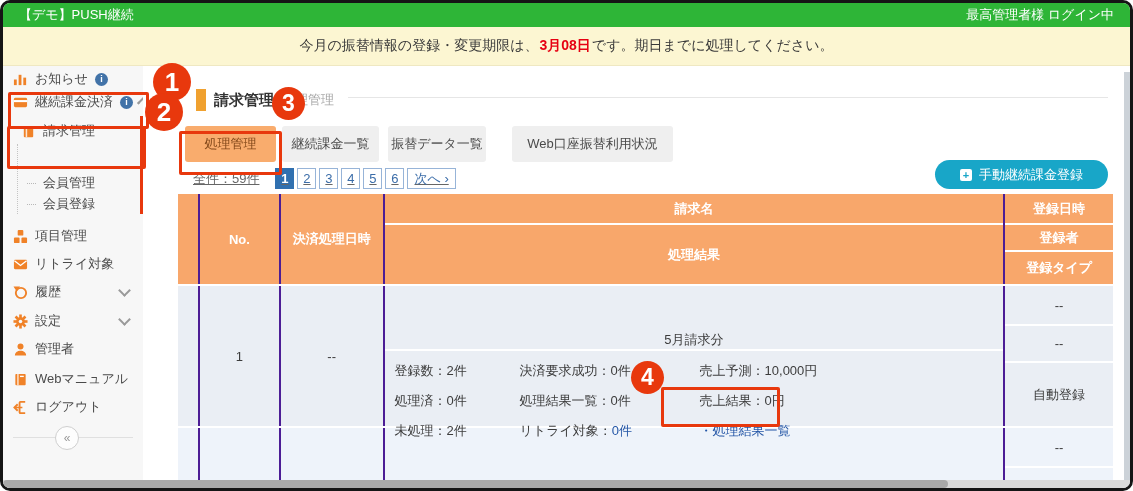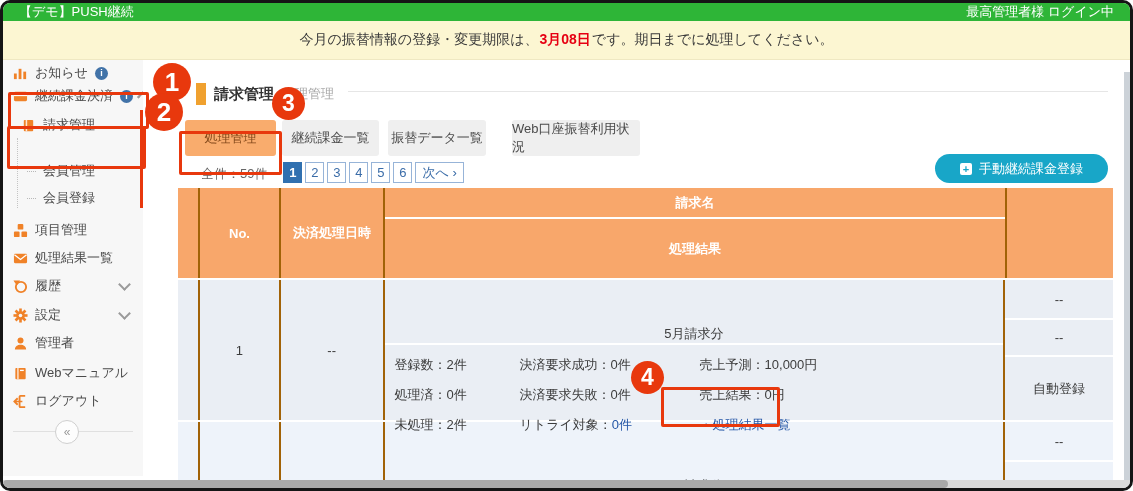--- a/index.html
+++ b/index.html
@@ -1,20 +1,20 @@
 <!DOCTYPE html>
 <html><head>
 <meta charset="utf-8">
 <style>
   html,body{margin:0;padding:0;background:#fff;}
   .frame{position:relative;width:1133px;height:491px;box-sizing:border-box;
     border:3px solid #151515;border-radius:10px;overflow:hidden;background:#fff;
     font-family:"Liberation Sans","DejaVu Sans",sans-serif;}
   
-  .topbar{height:18px;background:#2eb537;color:#fff;display:flex;align-items:center;
+  .topbar{height:24px;background:#2eb537;color:#fff;display:flex;align-items:center;
     justify-content:space-between;padding:0 16px;font-size:13px;}
   
   .banner{height:38px;background:#fcf6d2;border-bottom:1px solid #efe8c2;display:flex;
     align-items:center;justify-content:center;font-size:14px;color:#3a3a3a;}
   .banner .deadline{color:#e60012;font-weight:bold;margin:0 1px;}
   
   .body{display:flex;height:416px;position:relative;}
   .sidebar{width:140px;background:#f7f7f7;position:relative;flex-shrink:0;font-size:13px;color:#4a4a4a;}
   .side-item{position:absolute;left:0;width:140px;height:24px;display:flex;align-items:center;
     gap:7px;padding-left:10px;box-sizing:border-box;cursor:pointer;}
@@ -36,36 +36,36 @@
   .main{flex:1;position:relative;background:#fff;}
   .title-row{position:absolute;left:53px;top:23px;display:flex;align-items:center;gap:8px;}
   .title-sq{width:10px;height:22px;background:#f0a12f;}
   .ptitle{font-size:15px;font-weight:bold;color:#333;}
   .psub{font-size:13px;color:#a8a8a8;}
   .title-line{position:absolute;left:205px;right:22px;top:31px;border-top:1px solid #e6e6e6;}
   .tab{position:absolute;top:60px;height:36px;box-sizing:border-box;border-radius:3px;
     background:#efefef;color:#4a4a4a;font-size:13px;display:flex;align-items:center;
     justify-content:center;cursor:pointer;}
   .tab.active{background:#f9ac6d;color:#84491a;}
-  .pag{position:absolute;left:58px;top:102px;display:flex;align-items:flex-end;font-size:13px;color:#666;}
+  .pag{position:absolute;left:50px;top:102px;display:flex;align-items:center;font-size:13px;color:#666;text-decoration:underline;}
   .pages{display:flex;gap:3px;margin-left:16px;}
   .pg{min-width:19px;height:21px;box-sizing:border-box;border:1px solid #97b4d8;color:#3a6ca8;
     background:#fff;font-size:13px;display:flex;align-items:center;justify-content:center;
     padding:0 2px;cursor:pointer;}
   .pg.active{background:#3070b0;border-color:#3070b0;color:#fff;font-weight:bold;}
   .manual-btn{position:absolute;left:792px;top:94px;width:173px;height:29px;border-radius:15px;
     background:#18a6c8;color:#fff;font-size:13px;border:none;display:flex;align-items:center;
     justify-content:center;gap:7px;cursor:pointer;}
   .plus-box{width:12px;height:12px;border-radius:2px;background:#fff;color:#18a6c8;
     font-size:11px;font-weight:bold;line-height:12px;text-align:center;}
   
   .tbl{position:absolute;left:35px;top:128px;width:935px;font-size:13px;color:#3c3c3c;}
   .thead{display:flex;background:#f8a76b;color:#fff;font-weight:bold;height:90px;}
   .hc{box-sizing:border-box;display:flex;align-items:center;justify-content:center;}
-  .bdr{border-right:2px solid #a16207;text-align:center;}
+  .bdr{border-right:2px solid #4c1d95;text-align:center;}
   .col0{width:22px;}.colno{width:81px;}.coldt{width:104px;}.colmain{width:620px;}.colreg{width:108px;}
   .vstack{display:flex;flex-direction:column;}
   .hrow{display:flex;align-items:center;justify-content:center;box-sizing:border-box;}
   .trow{display:flex;border-top:2px solid #fff;}
   .row1{background:#eaeef4;height:140px;}
   .row2{background:#eef3fa;height:120px;}
   .cc{box-sizing:border-box;display:flex;align-items:center;justify-content:center;}
   .namerow{height:40px;border-bottom:2px solid #fff;display:flex;align-items:center;justify-content:center;margin-top:45px;}
   .details{display:flex;padding-top:5px;}
   .dcol{display:flex;flex-direction:column;}
@@ -129,21 +129,21 @@
       </div>
 
       <div class="side-item sub" style="top:53px;padding-left:18px">
         <svg class="icon16" viewBox="0 0 16 16">
             <rect x="3" y="2" width="10" height="12" rx="1" fill="#f08228"></rect>
             <rect x="5" y="2" width="1.6" height="12" fill="#fff" opacity="0.8"></rect>
           </svg>
         <span class="lbl">請求管理</span>
       </div>
 
-      <div class="side-item sub" style="top:99px">
+      <div class="side-item sub" style="top:105px">
         <span class="tree"></span>
         <span class="lbl">会員管理</span>
       </div>
 
       <div class="side-item sub" style="top:126px">
         <span class="tree"></span>
         <span class="lbl">会員登録</span>
       </div>
 
       <div class="side-item" style="top:158px">
@@ -155,21 +155,21 @@
             </g>
           </svg>
         <span class="lbl">項目管理</span>
       </div>
 
       <div class="side-item" style="top:186px">
         <svg class="icon16" viewBox="0 0 16 16">
             <rect x="1" y="3" width="14" height="10" rx="1.2" fill="#f08228"></rect>
             <path d="M1.5 4l6.5 5 6.5-5" stroke="#fff" stroke-width="1.4" fill="none"></path>
           </svg>
-        <span class="lbl">処理結果一覧</span>
+        <span class="lbl">リトライ対象</span>
       </div>
 
       <div class="side-item" style="top:214px">
         <svg class="icon16" viewBox="0 0 16 16">
             <circle cx="8.5" cy="8.5" r="5.5" fill="none" stroke="#f08228" stroke-width="2"></circle>
             <polygon points="0.5,1.5 7.5,1.5 4,7" fill="#f08228"></polygon>
           </svg>
         <span class="lbl">履歴</span>
         <span class="chev"></span>
       </div>
@@ -225,21 +225,21 @@
       <div class="title-row">
         <span class="title-sq"></span>
         <span class="ptitle">請求管理</span>
         <span class="psub">処理管理</span>
       </div>
       <div class="title-line"></div>
 
       <div class="tab active" style="left:42px;width:91px">処理管理</div>
       <div class="tab" style="left:139px;width:97px">継続課金一覧</div>
       <div class="tab" style="left:245px;width:98px">振替データ一覧</div>
-      <div class="tab" style="left:369px;width:128px">Web口座振替利用状況</div>
+      <div class="tab" style="left:369px;width:161px">Web口座振替利用状況</div>
 
       <div class="pag">
         <span>全件：59件</span>
         <div class="pages">
           <span class="pg active">1</span>
           <span class="pg">2</span>
           <span class="pg">3</span>
           <span class="pg">4</span>
           <span class="pg">5</span>
           <span class="pg">6</span>
@@ -253,38 +253,43 @@
       </button>
 
       <div class="tbl">
         <div class="thead">
           <div class="hc col0 bdr"></div>
           <div class="hc colno bdr">No.</div>
           <div class="hc coldt bdr">決済処理日時</div>
           <div class="colmain bdr vstack">
             <div class="hrow" style="height:31px;border-bottom:2px solid #fff">請求名</div>
             <div class="hrow" style="flex:1">処理結果</div>
+          </div>
+          <div class="colreg vstack">
+            <div class="hrow" style="height:31px;border-bottom:2px solid #fff">登録日時</div>
+            <div class="hrow" style="height:27px;border-bottom:2px solid #fff">登録者</div>
+            <div class="hrow" style="flex:1">登録タイプ</div>
           </div>
         </div>
 
         <div class="trow row1">
           <div class="cc col0 bdr"></div>
           <div class="cc colno bdr">1</div>
           <div class="cc coldt bdr">--</div>
           <div class="colmain bdr vstack">
             <div class="namerow">5月請求分</div>
             <div class="details">
               <div class="dcol dA">
                 <div class="dline">登録数：2件</div>
                 <div class="dline">処理済：0件</div>
                 <div class="dline">未処理：2件</div>
               </div>
               <div class="dcol dB">
                 <div class="dline">決済要求成功：0件</div>
-                <div class="dline">決済要求失敗：0件</div>
+                <div class="dline">処理結果一覧：0件</div>
                 <div class="dline">
                   <span>リトライ対象：</span>
                   <span class="lnk">0件</span>
                 </div>
               </div>
               <div class="dcol dC">
                 <div class="dline">売上予測：10,000円</div>
                 <div class="dline">売上結果：0円</div>
                 <div class="dline">
                     <span class="lnk">・処理結果一覧</span>

